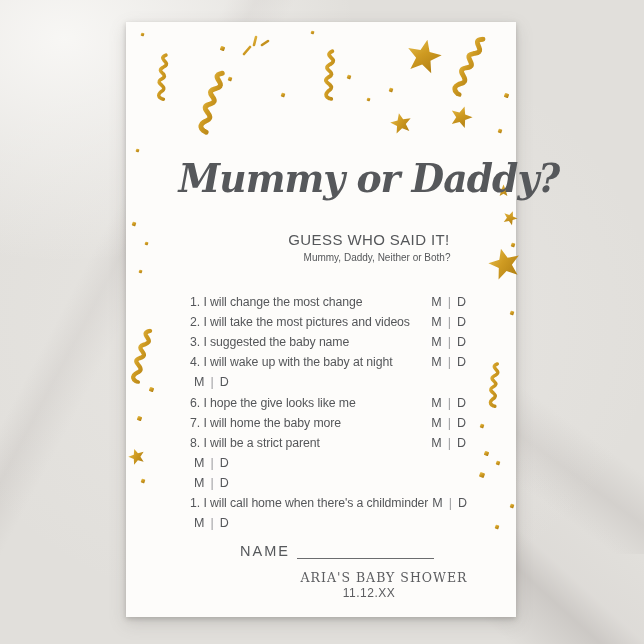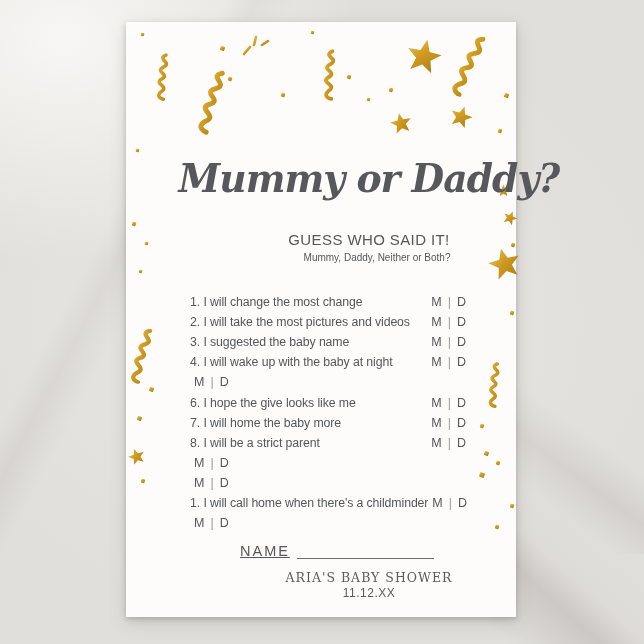--- a/index.html
+++ b/index.html
@@ -37,24 +37,24 @@
   .sub2{position:absolute;top:230px;left:8px;width:100%;text-align:center;
     font-size:10px;color:#55575a;}
 
   .qlist{position:absolute;top:270px;left:56px;width:276px;}
   .row{display:flex;justify-content:space-between;align-items:center;height:20.1px;}
   .q{font-size:12.3px;color:#55575a;white-space:nowrap;letter-spacing:-.1px;}
   .a{display:flex;align-items:center;gap:6px;font-size:12.5px;color:#55575a;flex:0 0 auto;padding-left:4px;background:rgba(253,252,250,.85);}
   .a .sep{color:#9c9da0;font-weight:300;}
 
   .name-row{position:absolute;top:521px;left:106px;display:flex;align-items:flex-end;}
-  .name-label{font-size:14.5px;letter-spacing:2px;color:#56585b;text-decoration:underline;}
+  .name-label{font-size:14.5px;letter-spacing:2px;color:#56585b;}
   .name-line{width:137px;height:15px;margin-left:7px;border-bottom:1.5px solid #6b6c6e;}
 
-  .footer1{position:absolute;top:548px;left:0;width:100%;text-align:center;
+  .footer1{position:absolute;top:548px;left:15px;width:100%;text-align:center;
     font-family:"DejaVu Serif", serif;font-size:12.5px;letter-spacing:1px;color:#5c5d60;}
   .footer2{position:absolute;top:564px;left:0;width:100%;text-align:center;
     font-family:Liberation Sans, sans-serif;font-size:12px;letter-spacing:.5px;color:#5c5d60;}
 </style>
 </head>
 <body>
 
 <div class="stage">
 
   <div class="card"></div>

